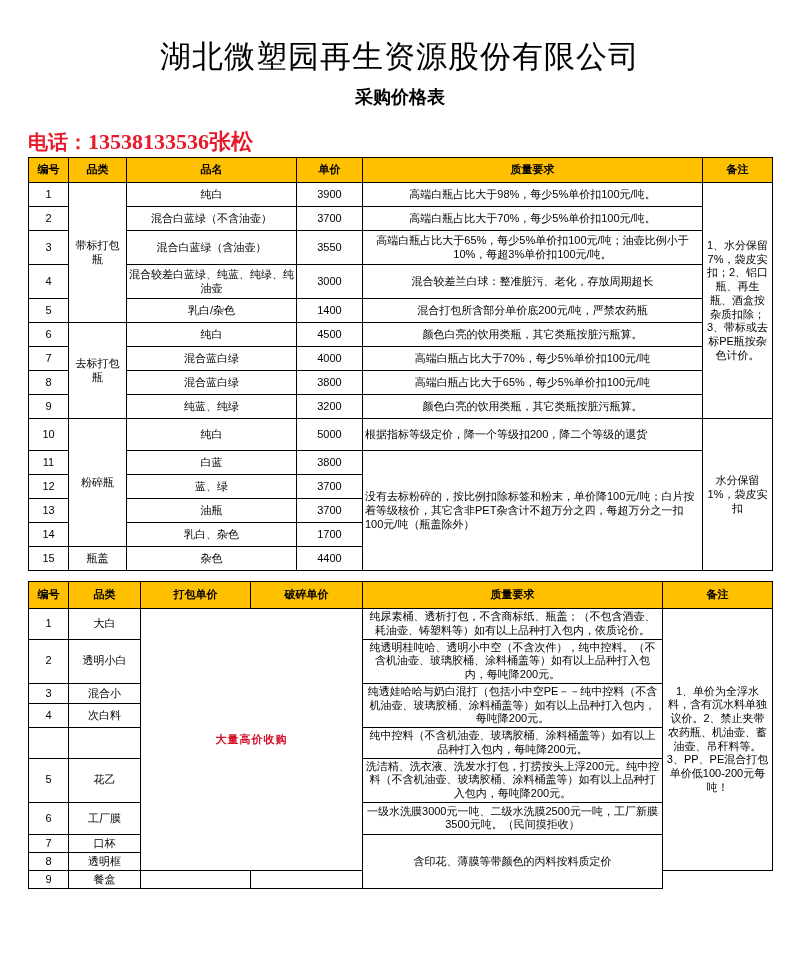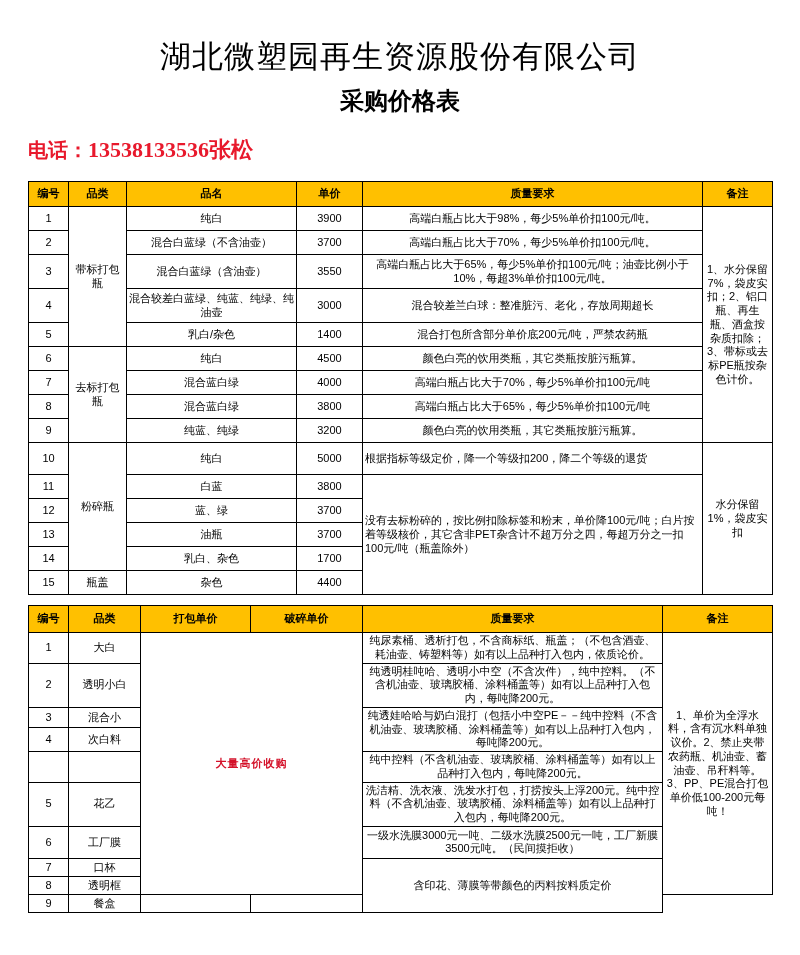--- a/index.html
+++ b/index.html
@@ -27,28 +27,28 @@
   .company-title {
     font-family: "Liberation Serif", serif;
     font-weight: normal;
     font-size: 31px;
     letter-spacing: 1px;
     line-height: 1.2;
   }
   .doc-title {
     font-family: "Liberation Serif", serif;
     font-weight: bold;
-    font-size: 24px;
+    font-size: 18px;
     margin-top: 10px;
     text-align: center;
   }
   .contact-row {
     display: flex;
     align-items: baseline;
-    margin: 18px 28px 16px 28px;
+    margin: 18px 28px 0 28px;
     font-family: "Liberation Serif", serif;
   }
   .phone {
     color: #e8192c;
     font-size: 22px;
     font-weight: bold;
     white-space: nowrap;
   }
   .phone .label { font-size: 20px; }
   .date {

